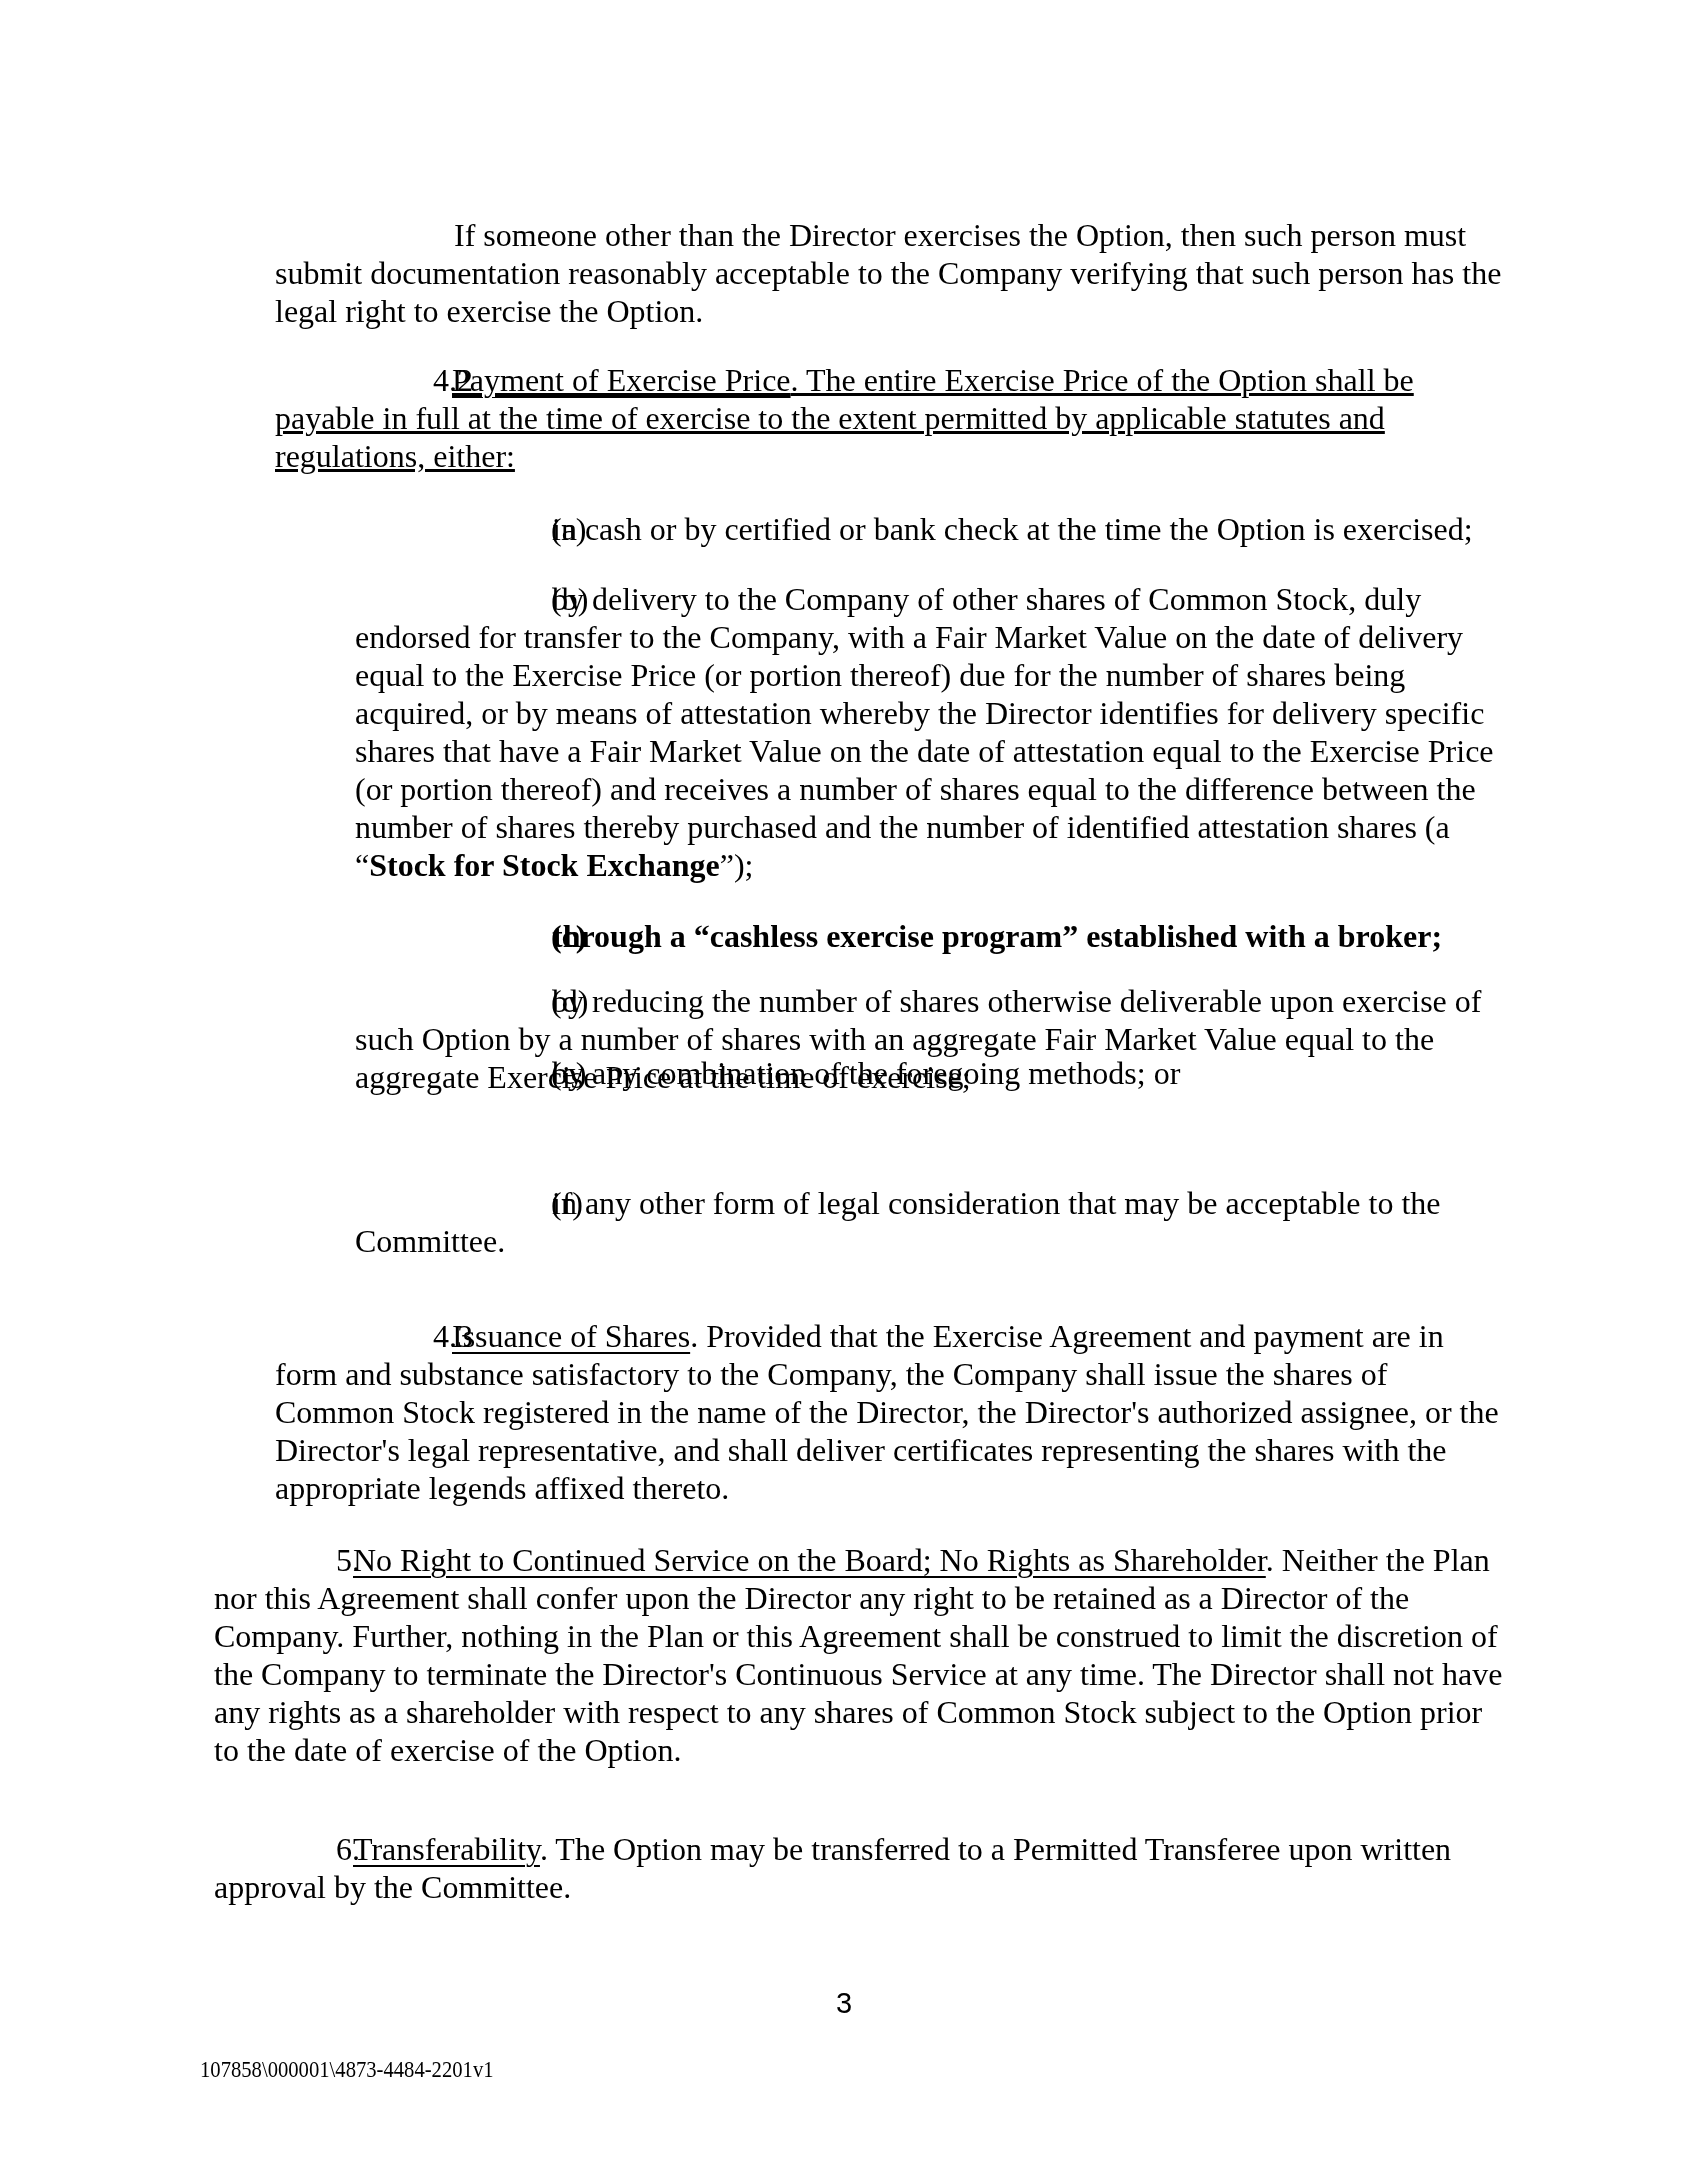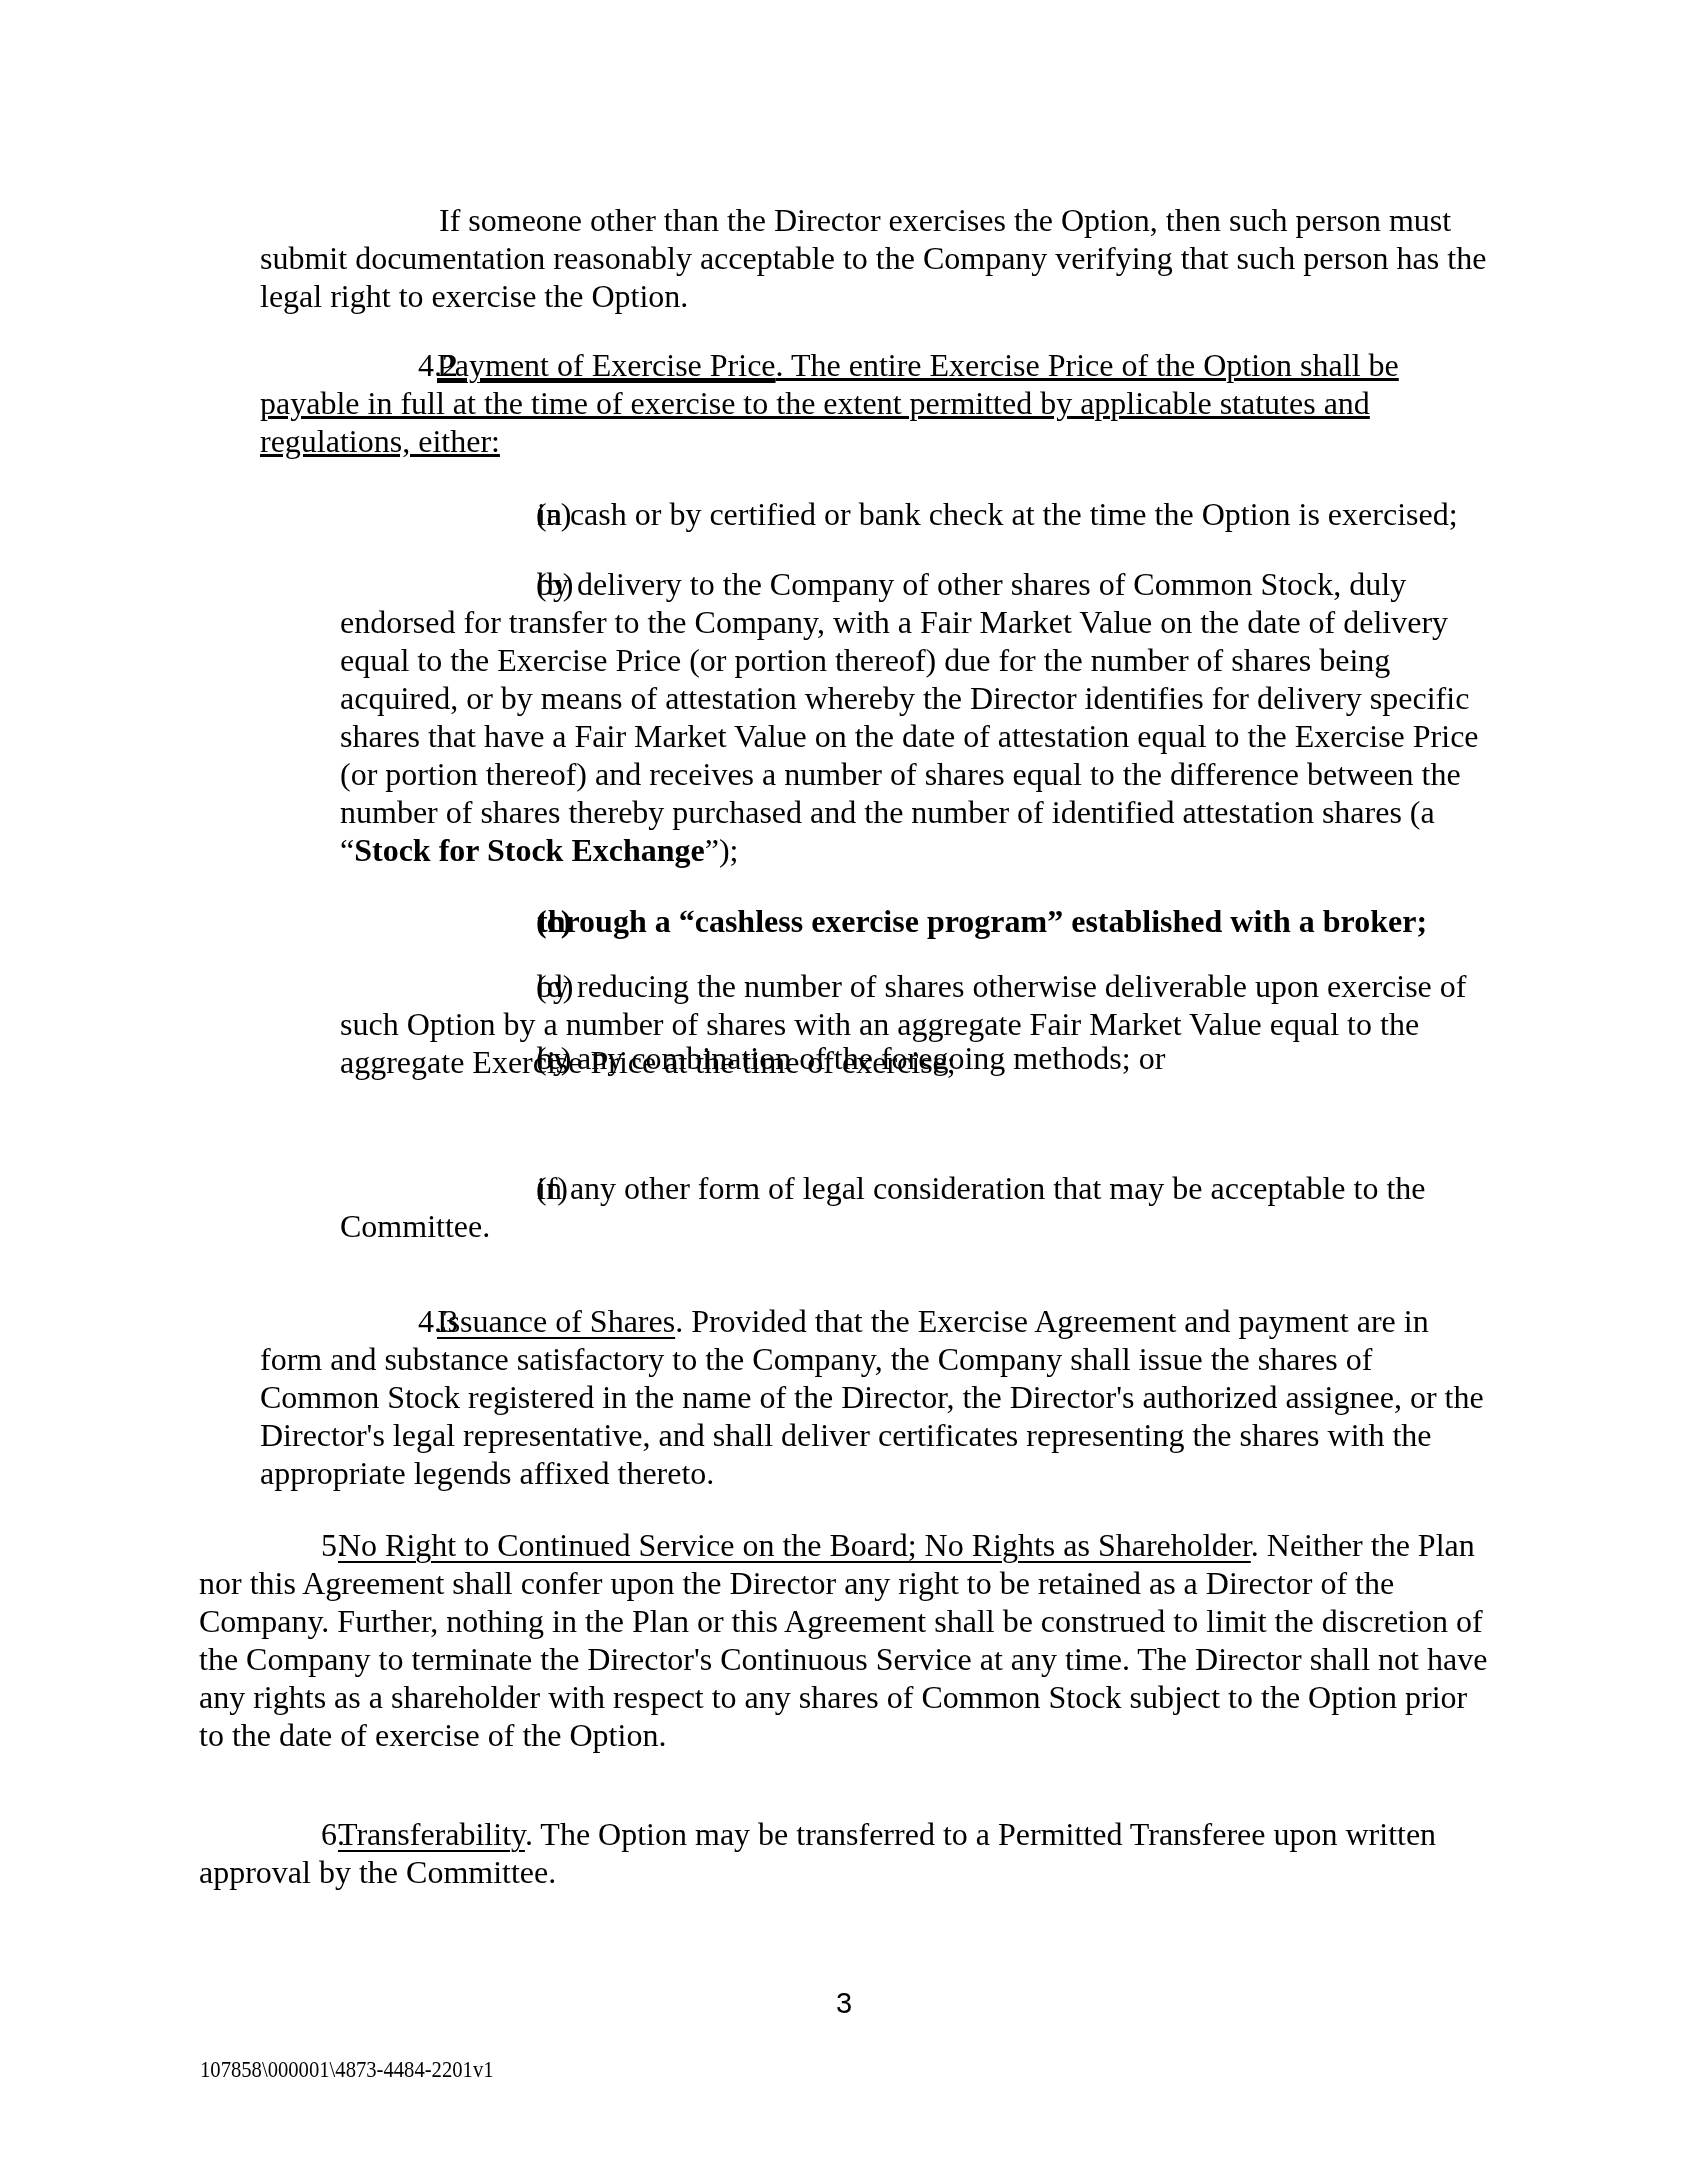--- a/index.html
+++ b/index.html
@@ -1,19 +1,19 @@
 <!DOCTYPE html>
 <html style="font-size:10.6px"><head>
 <meta charset="utf-8">
 <style>
   html, body { margin: 0; padding: 0; background: #ffffff; }
   body { width: 1687px; height: 2183px; position: relative; overflow: hidden; }
   .page { position: absolute; left: 0; top: 0; width: 1687px; height: 2183px; background: #ffffff; color: #000000;
           font-family: "Liberation Serif", "DejaVu Serif", serif; font-size: 32px; line-height: 38px; }
-  .p { position: absolute; margin: 1px; white-space: normal; }
+  .p { position: absolute; margin: 16px; white-space: normal; }
   
   .sub { left: 259px; width: 1237px; text-indent: 79px; }
   .sub .num { display: inline-block; width: 98px; }
   
   .sec { left: 198px; width: 1297px; text-indent: 61px; }
   .sec .num { display: inline-block; width: 78px; }
   
   .item { left: 339px; width: 1158px; text-indent: 98px; }
   .item .lbl { display: inline-block; width: 99px; }
   .lead { left: 259px; width: 1237px; text-indent: 179px; }

